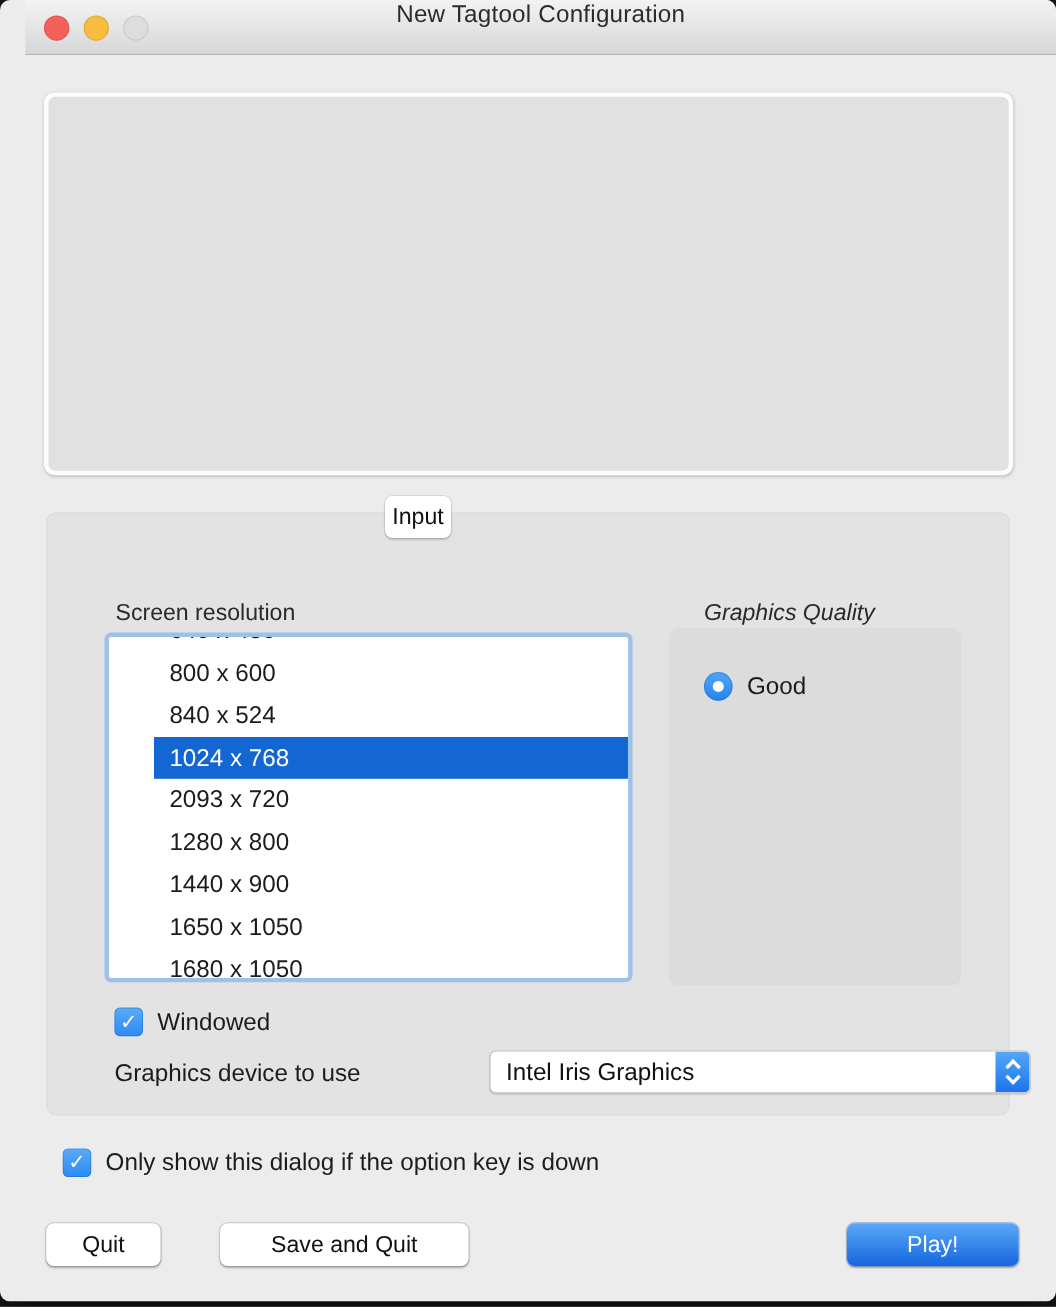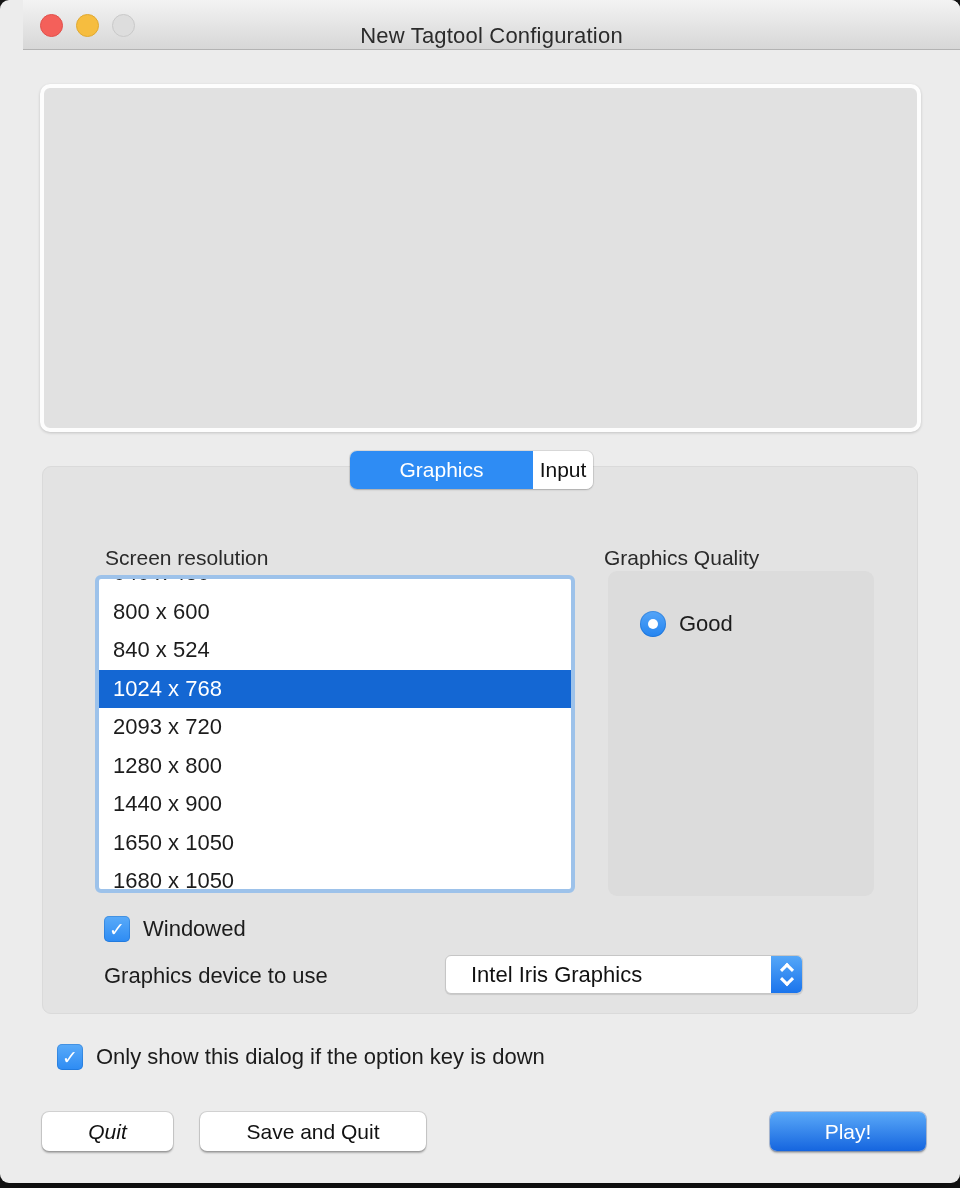--- a/index.html
+++ b/index.html
@@ -16,21 +16,21 @@
     background:#ececec;
     border-radius:9px;
     overflow:hidden;
     box-shadow:0 8px 30px rgba(0,0,0,.5);
   }
   
   .titlebar {
     position:relative; height:50px;
     background:linear-gradient(#f3f3f3,#d7d7d7);
     border-bottom:1px solid #b3b3b3;
-    display:flex; align-items:flex-end; justify-content:center;margin-left:23px;
+    display:flex; align-items:flex-start; justify-content:center;margin-left:23px;
   }
   .titlebar .title {
     font-size:22px; color:#2b2b2b; letter-spacing:.2px;
   }
   .traffic { position:absolute; left:17px; top:0; height:50px; display:flex; align-items:center; gap:13px; }
   .light { width:23px; height:23px; border-radius:50%; }
   .light.red    { background:#f4605a; border:1px solid #e1504b; }
   .light.yellow { background:#f6bd3f; border:1px solid #e0a931; }
   .light.gray   { background:#dddddd; border:1px solid #c9c9c9; }
   
@@ -67,21 +67,21 @@
     position:absolute; font-size:21px; color:#2a2a2a;
   }
   
   .res-list {
     position:absolute; left:95px; top:575px; width:480px; height:318px;
     background:#ffffff;
     border:4px solid #9dc2ea;
     border-radius:6px;
     overflow:hidden;
   }
-  .res-rows { margin-top:-25px; }
+  .res-rows { margin-top:-25px;margin-left:41px; }
   .res-row {
     height:38.5px; display:flex; align-items:center;
     padding-left:14px; font-size:22px; color:#1c1c1c;
   }
   .res-row.selected { background:#1467d3; color:#ffffff; }
   
   .quality-panel {
     position:absolute; left:608px; top:571px; width:266px; height:325px;
     background:#dcdcdc; border-radius:9px;
   }
@@ -104,28 +104,27 @@
     background:linear-gradient(#5aabf9,#2d8bf3);
     box-shadow:inset 0 0 0 1px rgba(0,70,160,.25);
     display:flex; align-items:center; justify-content:center;
     color:#ffffff; font-size:19px; font-weight:bold;
     font-family:"DejaVu Sans",sans-serif;
   }
   .check-label { font-size:22px; color:#1c1c1c; }
   
   .device-label { position:absolute; left:104px; top:963px; font-size:22px; color:#1c1c1c; }
   .dropdown {
-    position:absolute; left:445px; top:955px; width:358px; height:39px;
+    position:absolute; left:445px; top:955px; width:492px; height:39px;
     background:#ffffff;
     border:1px solid #c6c6c6;
     border-radius:6px;
     box-shadow:0 1px 1px rgba(0,0,0,.12);
     display:flex; align-items:center;
     overflow:hidden;
-    padding-left:11px;
   }
   .dropdown .value { flex:1; padding-left:14px; font-size:22px; color:#111111; }
   .stepper {
     width:31px; height:100%;
     background:linear-gradient(#55a7f8,#1a74ec);
     display:flex; flex-direction:column; align-items:center; justify-content:center; gap:5px;
   }
   .chev { width:10px; height:10px; }
   .chev.up   { border-left:3px solid #fff; border-top:3px solid #fff; transform:rotate(45deg) translate(2px,2px); }
   .chev.down { border-right:3px solid #fff; border-bottom:3px solid #fff; transform:rotate(45deg) translate(-2px,-2px); }
@@ -137,42 +136,41 @@
     display:flex; align-items:center; justify-content:center;
   }
   .btn.plain {
     background:#ffffff; color:#111111;
     box-shadow:0 0 0 1px rgba(0,0,0,.10), 0 1.5px 2px rgba(0,0,0,.28);
   }
   .btn.primary {
     background:linear-gradient(#5aa9f8,#1565df); color:#ffffff;
     box-shadow:0 0 0 1px rgba(0,60,160,.25), 0 1.5px 2px rgba(0,0,0,.28);
   }
-  #btn-quit { left:42px; top:1112px; width:131px;font-style:italic; }
+  #btn-quit { left:42px; top:1112px; width:104px; }
   #btn-save { left:200px; top:1112px; width:226px; }
   #btn-play { left:770px; top:1112px; width:156px; }
 </style>
 </head>
 <body>
 
 <div class="window">
 
   <div class="titlebar">
     <div class="traffic">
       <span class="light red"></span>
       <span class="light yellow"></span>
       <span class="light gray"></span>
     </div>
     <div class="title">New Tagtool Configuration</div>
   </div>
 
   <div class="preview"></div>
 
   <div class="tabbar">
-    <div class="tab selected">Graphics</div>
     <div class="tab unselected">Input</div>
   </div>
 
   <div class="groupbox"></div>
 
   <div class="section-label" style="left:105px; top:546px;">Screen resolution</div>
 
   <div class="res-list">
     <div class="res-rows" id="res-rows">
         <div class="res-row">640 x 480</div>
@@ -180,21 +178,21 @@
         <div class="res-row">840 x 524</div>
         <div class="res-row selected">1024 x 768</div>
         <div class="res-row">2093 x 720</div>
         <div class="res-row">1280 x 800</div>
         <div class="res-row">1440 x 900</div>
         <div class="res-row">1650 x 1050</div>
         <div class="res-row">1680 x 1050</div>
       </div>
   </div>
 
-  <div class="section-label" style="left:604px; top:546px;">Graphics Quality</div>
+  <div class="section-label" style="left:640px; top:546px;font-style:italic;">Graphics Quality</div>
 
   <div class="quality-panel">
     <div class="radio-row">
       <span class="radio">
           <span class="dot"></span>
         </span>
       <span class="radio-label">Good</span>
     </div>
   </div>
 

